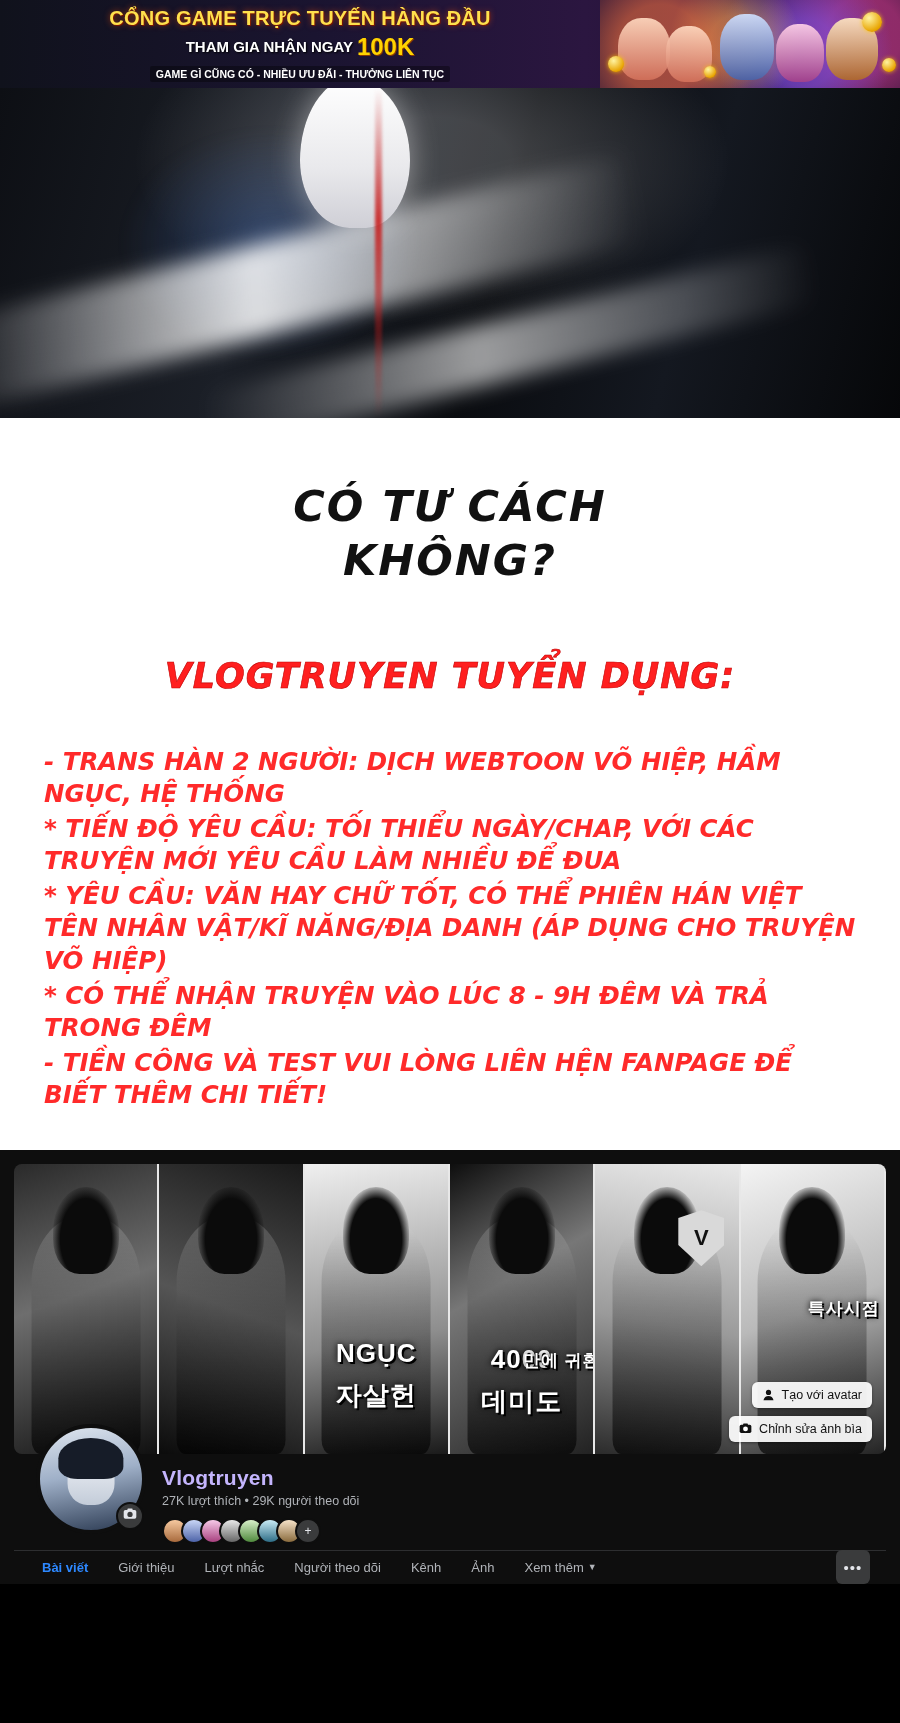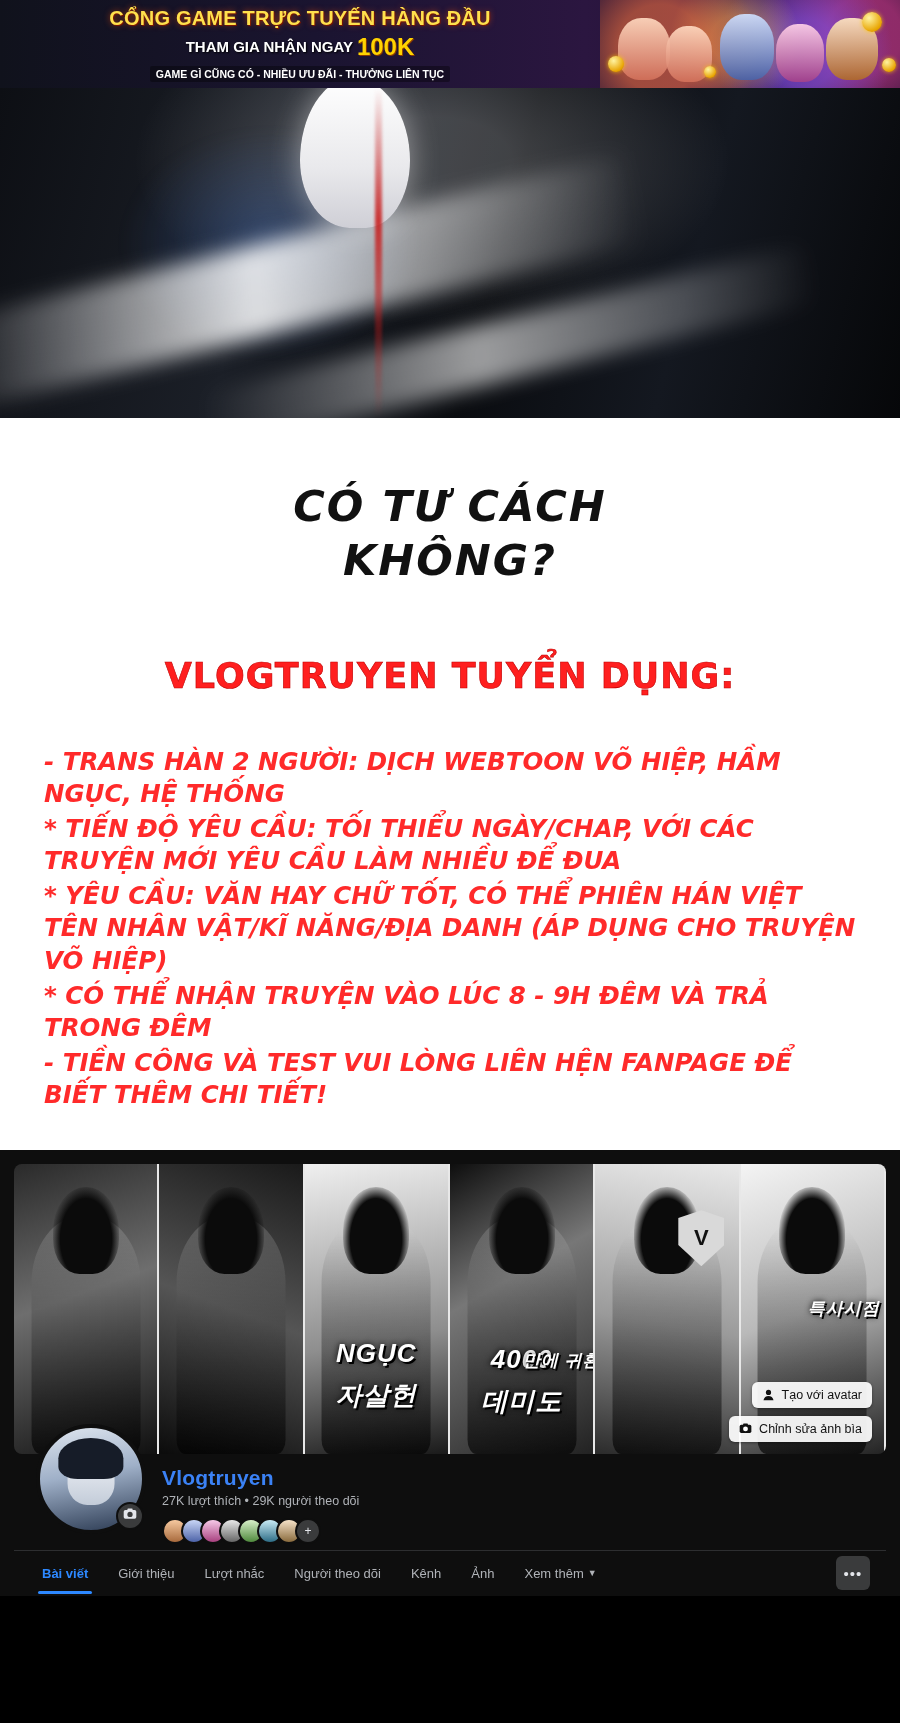--- a/index.html
+++ b/index.html
@@ -179,20 +179,21 @@
     letter-spacing: 2px;
     padding: 22px 30px 10px;
   }
   .headline .l2 { display: block; }
 
   .recruit-title {
     text-align: center;
     margin-top: 58px;
     font-family: "DejaVu Sans", sans-serif;
     font-weight: bold;
+    font-style: italic;
     font-size: 35px;
     letter-spacing: 1px;
     color: #ff1f1f;
     -webkit-text-stroke: 0.6px #c00000;
     text-shadow:
       2px 0 0 #fff, -2px 0 0 #fff, 0 2px 0 #fff, 0 -2px 0 #fff,
       3px 3px 0 rgba(255,255,255,.9);
   }
   .recruit-body {
     margin-top: 50px;
@@ -257,21 +258,20 @@
   .cover .ktext {
     position: absolute;
     left: 50%;
     transform: translateX(-50%);
     color: #fff;
     font-weight: bold;
     font-size: 26px;
     letter-spacing: 1px;
     text-shadow: 0 0 6px #000, 2px 2px 0 #000;
     white-space: nowrap;
-    font-style: italic;
   }
   .cover .ktext.small { font-size: 17px; }
   .cover .badge-v {
     position: absolute;
     right: 10%; top: 16%;
     width: 46px; height: 56px;
     background: #d9d9d9;
     clip-path: polygon(50% 0,100% 14%,100% 62%,50% 100%,0 62%,0 14%);
     display:flex;align-items:center;justify-content:center;
     color:#111;font-weight:bold;font-size:22px;
@@ -348,21 +348,21 @@
     display: flex; align-items: center; justify-content: center;
   }
   .profile-info {
     padding: 42px 0 0 16px;
     color: #e4e6eb;
     flex: 1;
   }
   .page-title {
     font-size: 21px;
     font-weight: bold;
-    color: #3b82f6;
+    color: #c4b5fd;
     letter-spacing: .2px;
   }
   .page-stats {
     font-size: 12.5px;
     color: #b0b3b8;
     margin-top: 4px;
   }
   .friend-faces {
     display: flex;
     align-items: center;
@@ -382,21 +382,21 @@
     display:flex;align-items:center;justify-content:center;
   }
 
   .nav-bar {
     border-top: 1px solid #2d2e30;
     margin: 6px 0 0;
     padding: 0 16px;
     display: flex;
     align-items: center;
     gap: 6px;
-    height: 46px;
+    height: 34px;
     background: #0e0e0e;
   }
   .nav-item {
     color: #b0b3b8;
     font-size: 13px;
     padding: 12px 12px;
     border-radius: 6px;
     position: relative;
     white-space: nowrap;
   }

